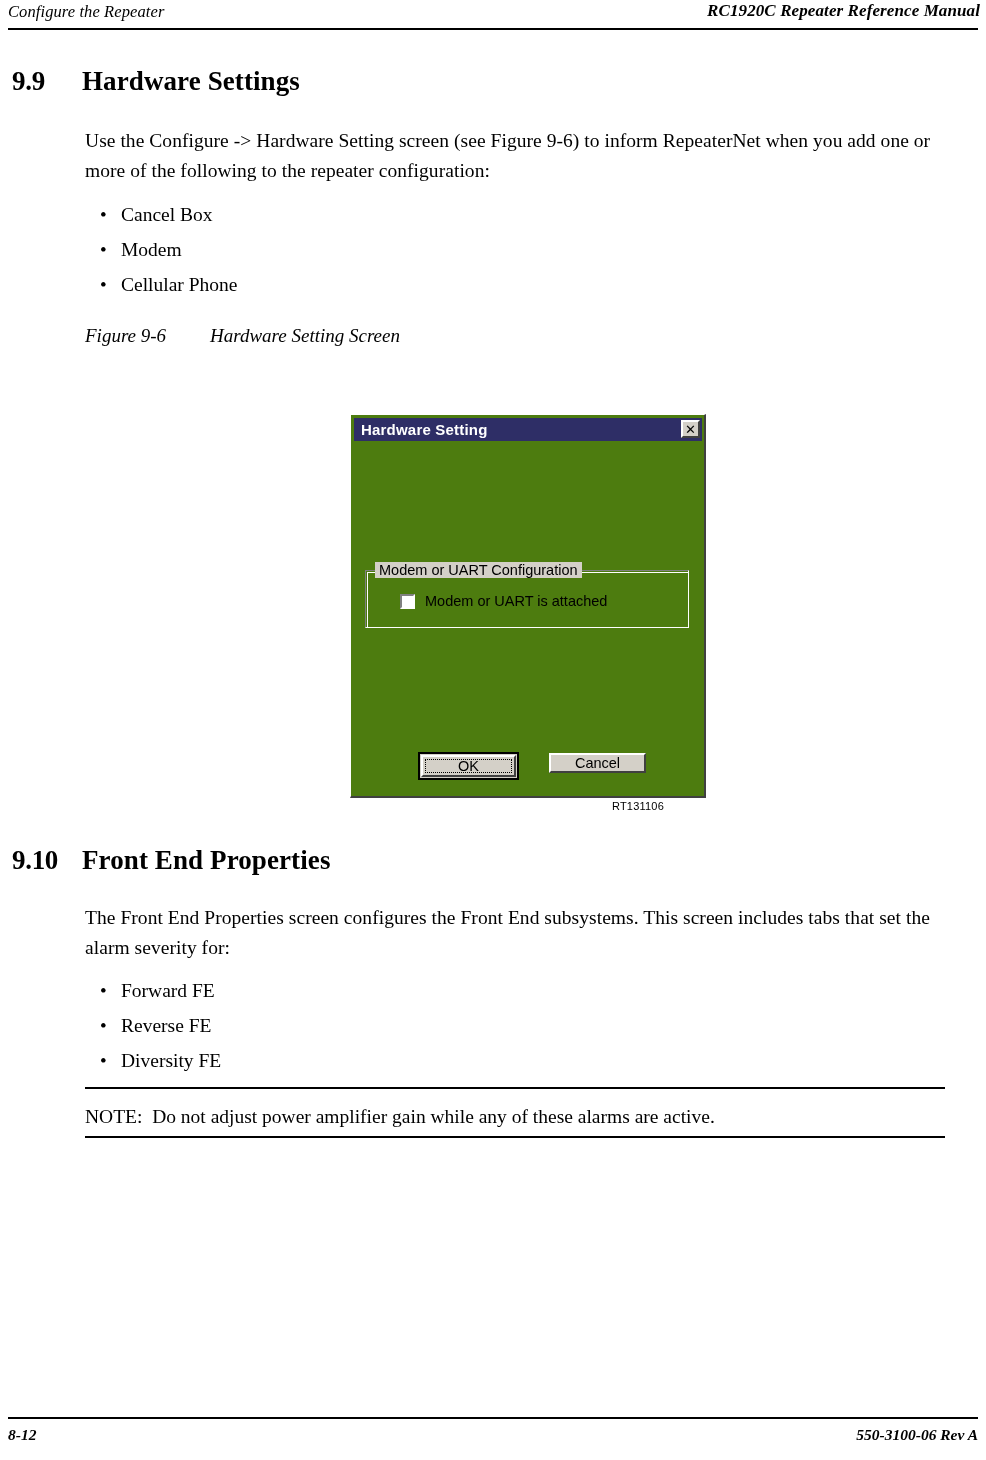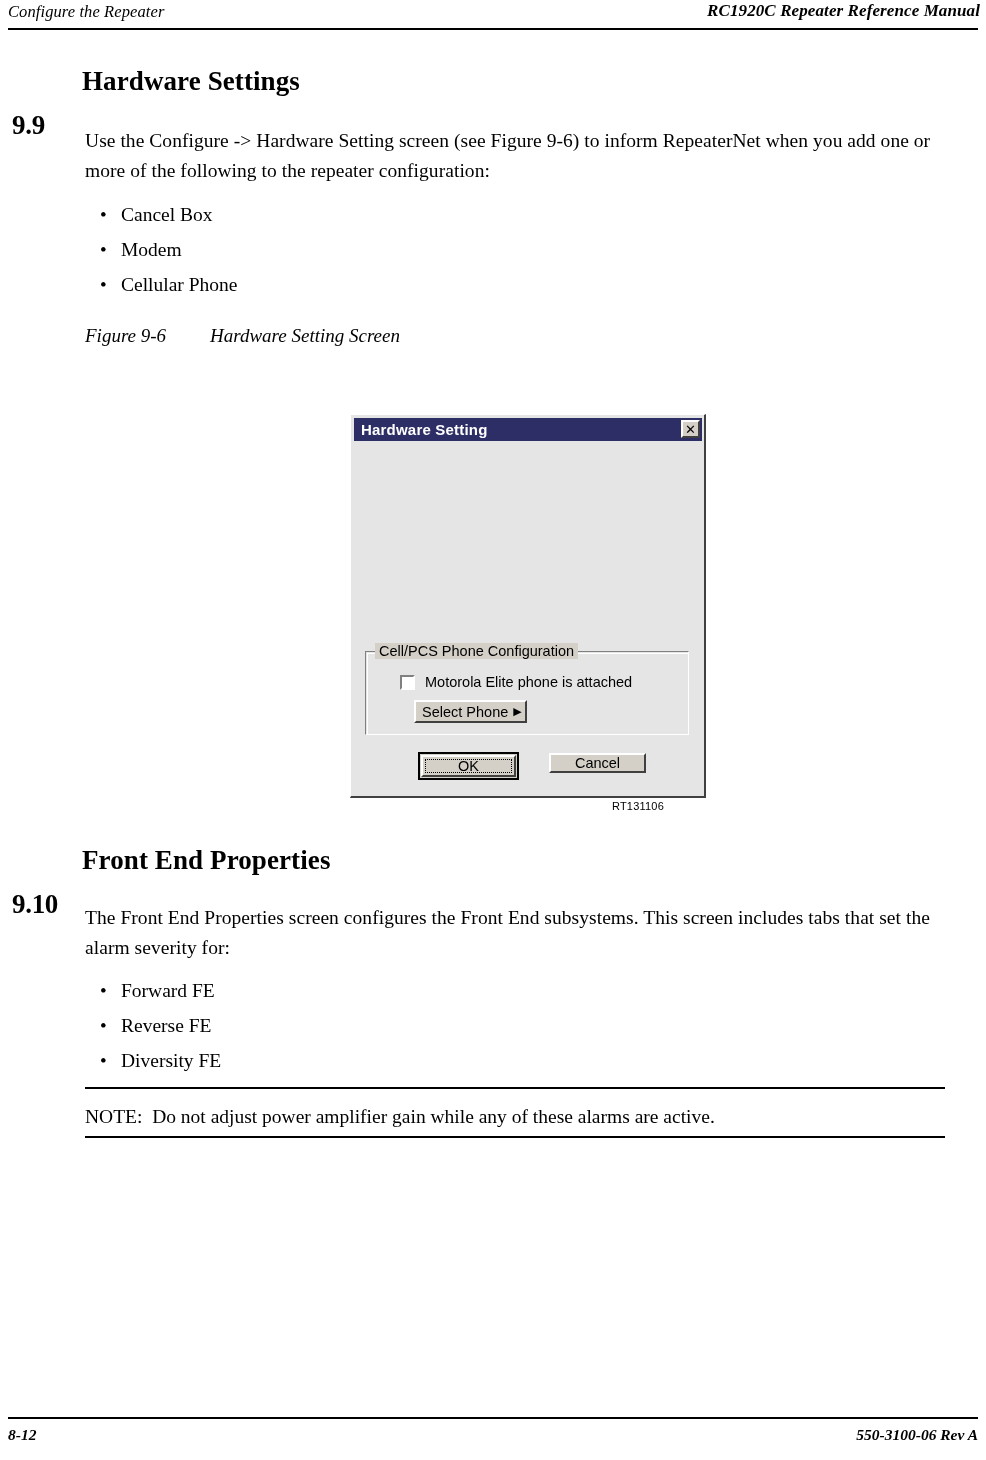--- a/index.html
+++ b/index.html
@@ -57,21 +57,20 @@
     left: 0px;
     width: 986px;
   }
   .sec-num {
     position: absolute;
     left: 12px;
     top: 0px;
     font-weight: bold;
     font-size: 27px;
     letter-spacing: -0.3px;
-    margin-top: 44px;
   }
   .sec-title {
     position: absolute;
     left: 82px;
     top: 0px;
     font-weight: bold;
     font-size: 27px;
     letter-spacing: 0.1px;
   }
 
@@ -127,21 +126,21 @@
   
   .dialog-wrap {
     position: absolute;
     left: 350px;
     top: 414px;
   }
   .dialog {
     position: relative;
     width: 356px;
     height: 384px;
-    background: #e5e5e5;
+    background: #4d7c0f;
     border-top: 1px solid #ffffff;
     border-left: 1px solid #ffffff;
     border-right: 2px solid #404040;
     border-bottom: 2px solid #404040;
     box-sizing: border-box;
     font-family: "Liberation Sans", "DejaVu Sans", sans-serif;
   }
   .titlebar {
     position: absolute;
     left: 3px;
@@ -408,33 +407,29 @@
 
 <div class="dialog-wrap">
   <div class="dialog">
 
     <div class="titlebar">
       <span class="titlebar-text">Hardware Setting</span>
       <div class="close-btn">✕</div>
     </div>
 
 
-
-    <div class="groupbox" style="left:14px; top:236px; width:324px; height:84px;">
+    <div class="groupbox" style="left:14px; top:155px; width:324px; height:58px;">
       <div class="groupbox-inner"></div>
-      <span class="gb-legend">Cell/PCS Phone Configuration</span>
+      <span class="gb-legend">Modem or UART Configuration</span>
       <div class="cb-row" style="left:34px; top:22px;">
         <span class="checkbox"></span>
-        <span class="cb-label">Motorola Elite phone is attached</span>
-      </div>
-      <div class="btn btn-selectphone">
-        <span>Select Phone</span>
-        <span class="sp-arrow">▶</span>
+        <span class="cb-label">Modem or UART is attached</span>
       </div>
     </div>
+
 
     <div class="btn-default-wrap">
       <div class="btn-ok">
         <div class="btn-ok-focus">OK</div>
       </div>
     </div>
     <div class="btn btn-cancel">
       <span>Cancel</span>
     </div>
 

